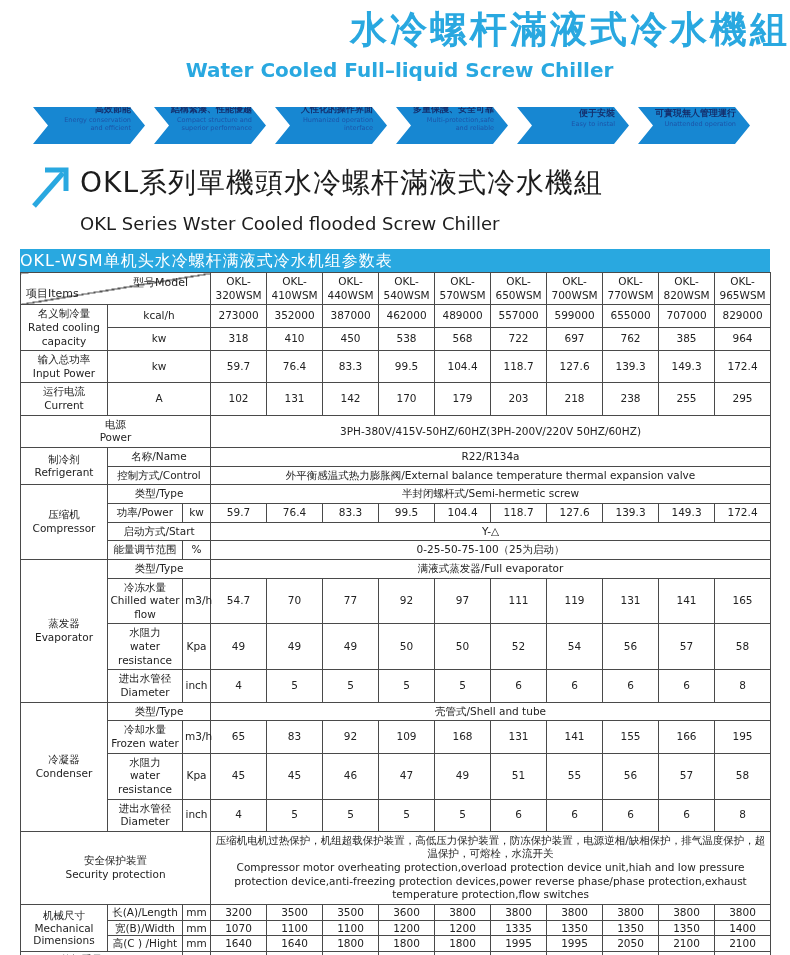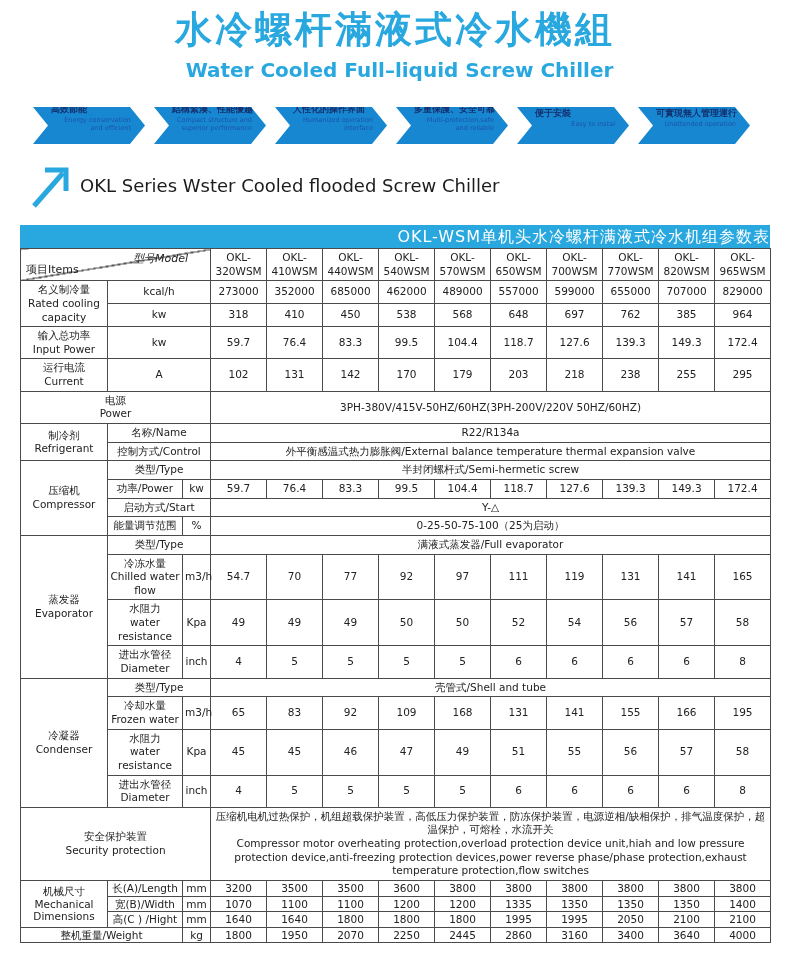--- a/index.html
+++ b/index.html
@@ -2,67 +2,67 @@
 <html><head>
 <meta charset="utf-8">
 <style>
   * { box-sizing: border-box; margin: 0; padding: 0; }
   body {
     width: 790px; height: 955px; margin: 0 auto; background: #ffffff;
     overflow: hidden; font-family: "DejaVu Sans", sans-serif; color: #222;
   }
   
   .main-title {
-    text-align: center; color: #29a8e0; font-size: 37px; font-weight: bold;
+    text-align: right; color: #29a8e0; font-size: 37px; font-weight: bold;
     letter-spacing: 3px; padding-top: 5px;
   }
   .main-subtitle {
     text-align: center; color: #29a8e0; font-size: 20px; font-weight: bold;
     margin-top: 3px;
     padding-left: 9px;
   }
   
   .banners {
     display: flex; gap: 9px; margin: 25px 33px 0 33px;
   }
   .banner {
     position: relative; width: 112px; height: 37px; background: #1787d2;
     clip-path: polygon(0 0, calc(100% - 15px) 0, 100% 50%, calc(100% - 15px) 100%, 0 100%, 15px 50%);
-    display: flex; flex-direction: column; justify-content: center; align-items: flex-start;
+    display: flex; flex-direction: column; justify-content: center; align-items: flex-end;
     padding: 2px 14px 18px 18px;
   }
   .banner-zh { font-size: 9px; font-weight: bold; color: #14306e; white-space: nowrap; }
   .banner-en { font-size: 6.5px; color: #1c55a8; text-align: right; width: 100%; line-height: 1.25; }
   
   .section { display: flex; align-items: flex-start; margin: 20px 0 0 30px; }
   .section-arrow { width: 42px; height: 46px; margin-right: 8px; flex: 0 0 auto; }
   .section-title-zh { font-size: 28px; color: #1c1c1c; font-weight: 500; letter-spacing: 1px; }
   .section-title-en { font-size: 18px; color: #1c1c1c; margin-top: 11px; }
   
   .table-wrap { width: 750px; margin: 15px auto 0 auto; }
   .table-caption {
-    background: #29a8e0; color: #ffffff; text-align: right; font-size: 16px;
+    background: #29a8e0; color: #ffffff; text-align: left; font-size: 16px;
     height: 23px; line-height: 23px; letter-spacing: 1px;
   }
   table.spec { width: 750px; border-collapse: collapse; table-layout: fixed; }
   table.spec td {
     border: 1px solid #4a4a4a; text-align: center; vertical-align: middle;
     padding: 2px 2px; white-space: pre-line; font-size: 10.5px; line-height: 1.3;
   }
   td.model  { font-size: 11.5px; padding: 3px 0; }
   td.cat    { font-size: 11px; }
   td.sub    { font-size: 11px; }
   td.unit   { font-size: 10px; padding: 1px 0; }
   td.val    { font-size: 10.5px; }
   td.span   { font-size: 11px; margin-left: 23px; }
   td.text   { text-align: left; font-size: 10.5px; line-height: 1.38; padding: 3px 6px; white-space: pre-line; }
   td.corner { position: relative; padding: 0;
     background: linear-gradient(to bottom right, #ffffff calc(50% - 0.7px), #555 calc(50% - 0.7px), #555 calc(50% + 0.7px), #ffffff calc(50% + 0.7px));
   }
-  .corner-top    { position: absolute; top: 3px; right: 22px; font-size: 11px; font-style: italic; }
+  .corner-top    { position: absolute; top: 3px; right: 22px; font-size: 11px; }
   .corner-bottom { position: absolute; bottom: 3px; left: 5px; font-size: 11px; }
   tr.tight td { padding: 1px 2px; line-height: 1.2; font-size: 10.5px; }
 </style>
 </head>
 <body>
 
 <div class="main-title">水冷螺杆滿液式冷水機組</div>
 <div class="main-subtitle">Water Cooled Full–liquid Screw Chiller</div>
 
 <div class="banners">
@@ -91,20 +91,21 @@
     <span class="banner-en">Unattended operation</span>
   </div>
 </div>
 
 <div class="section">
   <svg class="section-arrow" viewBox="0 0 42 46">
     <line x1="4" y1="42" x2="33" y2="9" stroke="#29a8e0" stroke-width="5"></line>
     <polyline points="15,6 36,6 36,27" fill="none" stroke="#29a8e0" stroke-width="5"></polyline>
   </svg>
   <div>
+    <div class="section-title-zh">OKL系列單機頭水冷螺杆滿液式冷水機組</div>
     <div class="section-title-en">OKL Series Wster Cooled flooded Screw Chiller</div>
   </div>
 </div>
 
 <div class="table-wrap">
   <div class="table-caption">OKL-WSM单机头水冷螺杆满液式冷水机组参数表</div>
   <table class="spec">
     <colgroup>
       <col style="width:87px">
         <col style="width:75px">
@@ -144,37 +145,37 @@
           <td class="model">OKL-
 965WSM</td>
         </tr>
         <tr>
           <td rowspan="2" class="cat">名义制冷量
 Rated cooling
 capacity</td>
           <td colspan="2" class="unit">kcal/h</td>
           <td class="val">273000</td>
           <td class="val">352000</td>
-          <td class="val">685000</td>
+          <td class="val">387000</td>
           <td class="val">462000</td>
           <td class="val">489000</td>
           <td class="val">557000</td>
           <td class="val">599000</td>
           <td class="val">655000</td>
           <td class="val">707000</td>
           <td class="val">829000</td>
         </tr>
         <tr>
           <td colspan="2" class="unit">kw</td>
           <td class="val">318</td>
           <td class="val">410</td>
           <td class="val">450</td>
           <td class="val">538</td>
           <td class="val">568</td>
-          <td class="val">648</td>
+          <td class="val">722</td>
           <td class="val">697</td>
           <td class="val">762</td>
           <td class="val">385</td>
           <td class="val">964</td>
         </tr>
         <tr>
           <td class="cat">输入总功率
 Input Power</td>
           <td colspan="2" class="unit">kw</td>
           <td class="val">59.7</td>

